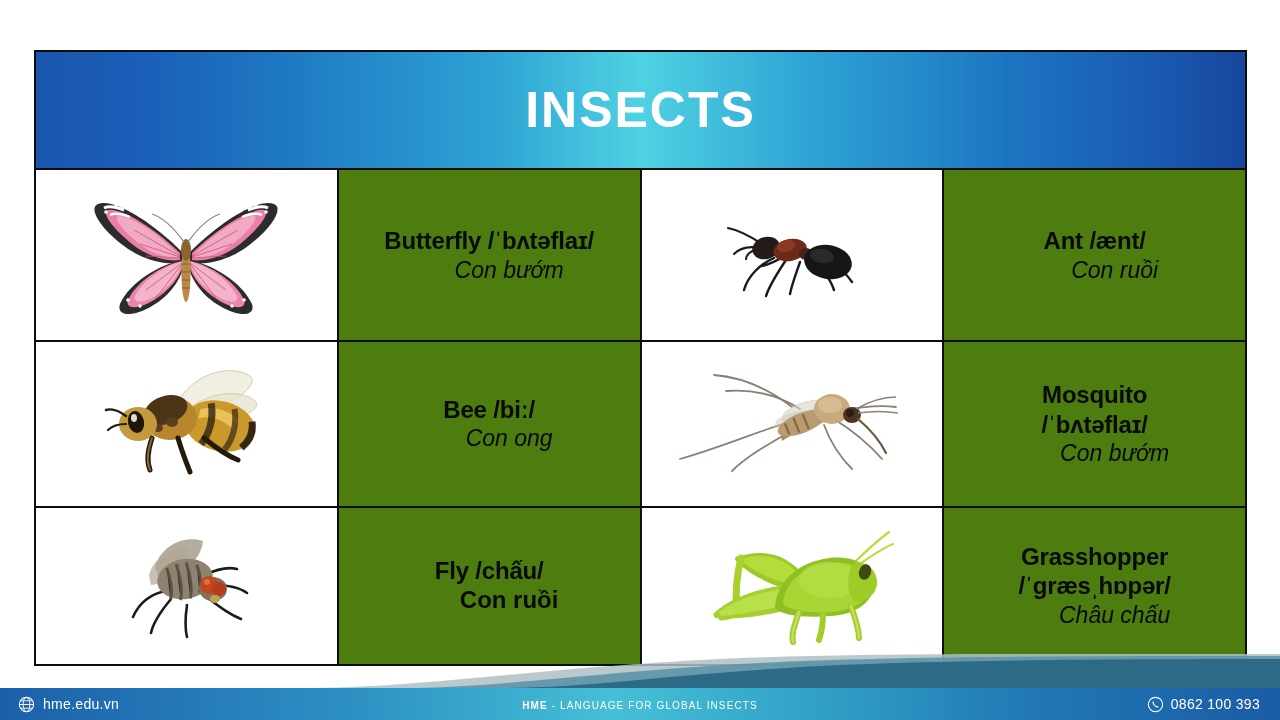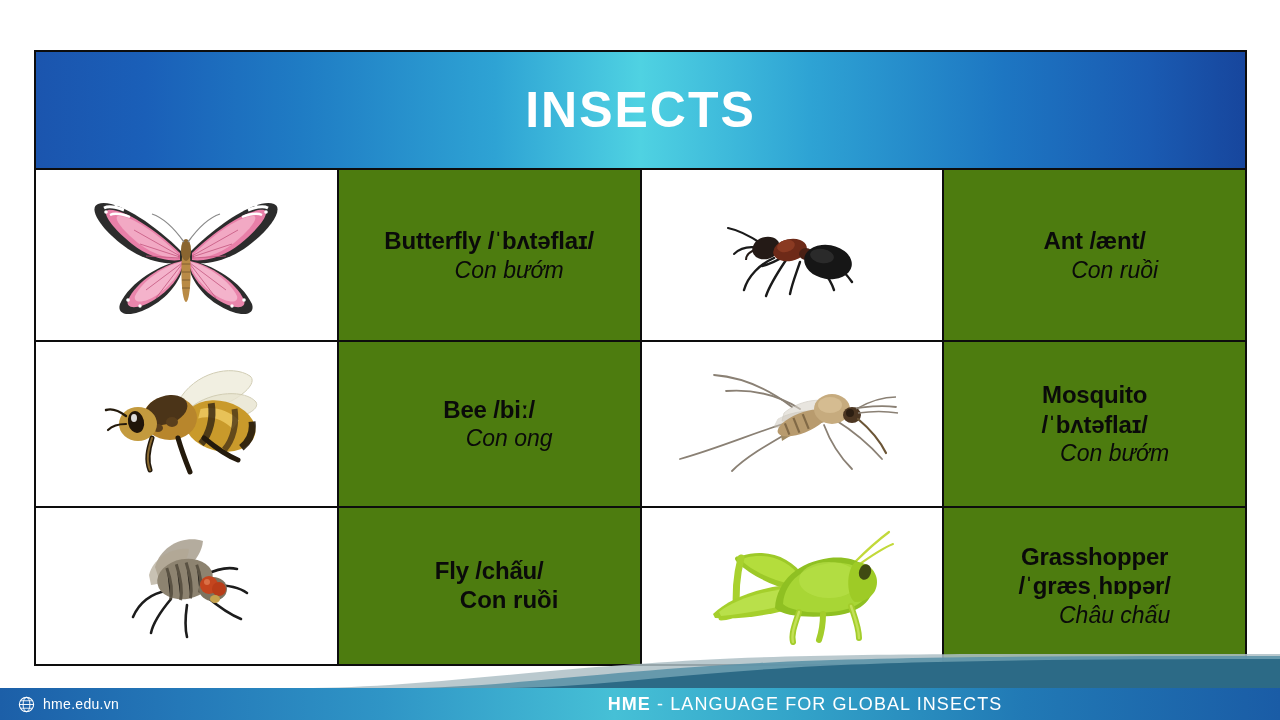--- a/index.html
+++ b/index.html
@@ -70,21 +70,21 @@
     width: 1280px; height: 32px;
     background: linear-gradient(90deg,
       #1c5fa8 0%, #2478b8 14%, #2f95c6 30%,
       #46c0d6 48%, #33a4c9 62%, #2179b5 80%, #1a5ca6 100%);
     display: flex; align-items: center;
   }
   .f-left { display: flex; align-items: flex-start; gap: 8px; padding-left: 18px; width: 330px; }
   .f-center { flex: 1; text-align: center; }
   .f-right { display: flex; align-items: center; justify-content: flex-end; gap: 7px; padding-right: 20px; width: 330px; }
   .f-text { color: #ffffff; font-size: 14px; letter-spacing: 0.3px; }
-  .f-center .f-text { font-size: 18px; letter-spacing: 1.1px; }
+  .f-center .f-text { font-size: 10px; letter-spacing: 1.1px; }
   .f-center .f-bold { font-weight: bold; }
   .f-icon { display: inline-block; line-height: 0; }
 </style>
 </head>
 <body>
 
 <div id="slide">
 
   <table id="vocab-table">
     <tbody>
@@ -383,15 +383,24 @@
           <line x1="3" y1="14.4" x2="17" y2="14.4" stroke="#ffffff" stroke-width="1"></line>
         </svg>
       </span>
       <span class="f-text">hme.edu.vn</span>
     </div>
 
     <div class="f-center">
       <span class="f-text f-bold">HME</span><span class="f-text"> - LANGUAGE FOR GLOBAL INSECTS</span>
     </div>
 
+    <div class="f-right">
+      <span class="f-icon">
+        <svg width="17" height="17" viewBox="0 0 20 20">
+          <circle cx="10" cy="10" r="8.4" fill="none" stroke="#ffffff" stroke-width="1.3"></circle>
+          <path d="M6.6,6.2 C6.2,7.6 6.8,9.8 8.4,11.4 C10,13 12.2,13.8 13.6,13.4 L12.4,11.6 L10.8,12 L8,9.2 L8.4,7.6 Z" fill="#ffffff"></path>
+        </svg>
+      </span>
+      <span class="f-text">0862 100 393</span>
+    </div>
   </div>
 
 </div>
 
 </body></html>

